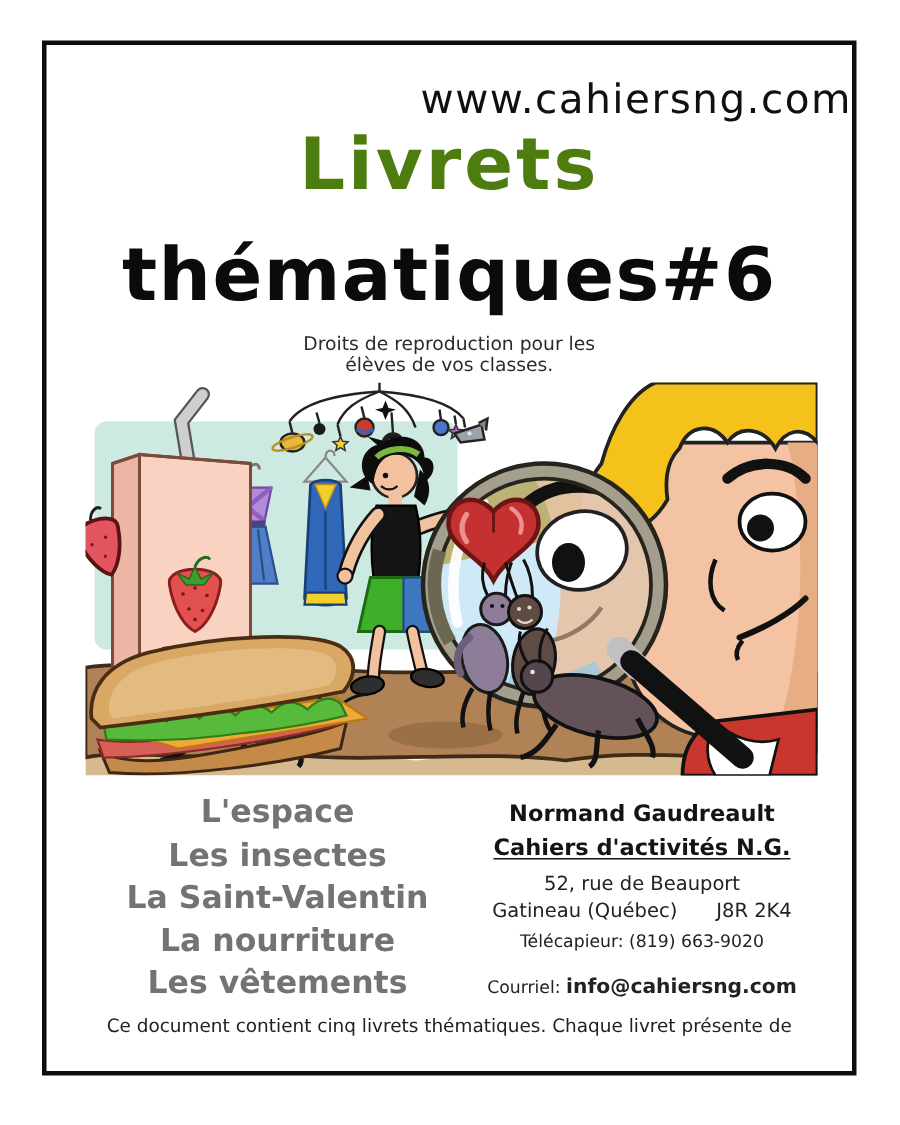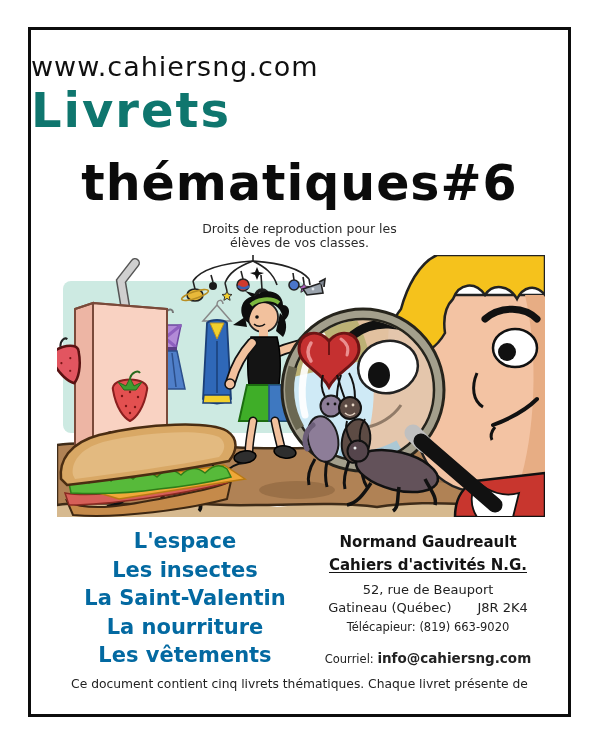--- a/index.html
+++ b/index.html
@@ -1,30 +1,30 @@
 <!DOCTYPE html>
 <html><head>
 <meta charset="utf-8">
 <style>
   html,body{margin:0;padding:0;background:#fff;}
   body{width:600px;height:750px;position:relative;overflow:hidden;
        font-family:"DejaVu Sans","Liberation Sans",sans-serif;color:#111;}
   .frame{position:absolute;left:28px;top:27px;width:543px;height:690px;
          border:3px solid #0d0d0d;box-sizing:border-box;background:#fff;}
-  .url{position:absolute;top:21px;left:0;width:100%;text-align:left;
+  .url{position:absolute;top:21px;left:0;width:100%;text-align:right;
        font-size:27px;letter-spacing:1px;color:#101010;}
-  .title1{position:absolute;top:56px;left:0;width:100%;margin:0;
-          font-size:48px;line-height:48px;font-weight:bold;letter-spacing:2px;color:#0f766e;}
+  .title1{position:absolute;top:56px;left:0;width:100%;margin:0;text-align:center;
+          font-size:48px;line-height:48px;font-weight:bold;letter-spacing:2px;color:#4d7c0f;}
   .title2{position:absolute;top:128px;left:0;width:100%;margin:0;text-align:center;
           font-size:49px;line-height:52px;font-weight:bold;letter-spacing:1px;color:#0b0b0b;}
   .subtitle{position:absolute;top:192px;left:0;width:100%;text-align:center;
             font-size:12.5px;line-height:14px;color:#2b2b2b;}
   .illustration{position:absolute;left:26px;top:225px;width:488px;height:262px;}
   .topics{position:absolute;left:14px;top:497px;width:280px;text-align:center;
-          font-size:21px;line-height:28.5px;font-weight:bold;color:#0369a1;}
+          font-size:21px;line-height:28.5px;font-weight:bold;color:#737373;}
   .contact{position:absolute;left:277px;top:499px;width:240px;text-align:center;color:#141414;}
   .contact .name{font-size:15px;font-weight:bold;line-height:19px;margin-top:4px;}
   .contact .org{font-size:15px;font-weight:bold;line-height:19px;margin-top:4px;
                 text-decoration:underline;text-underline-offset:2px;}
   .contact .addr{font-size:13px;line-height:16px;margin-top:7px;color:#222;text-align:center;}
   .contact .addr2{font-size:13px;line-height:16px;margin-top:2px;color:#222;}
   .contact .addr2 .gap{display:inline-block;width:26px;}
   .contact .tel{font-size:11.5px;line-height:14px;margin-top:4px;color:#222;}
   .contact .mail{font-size:11.5px;line-height:16px;margin-top:16px;color:#222;}
   .contact .mail b{font-size:13.5px;}

